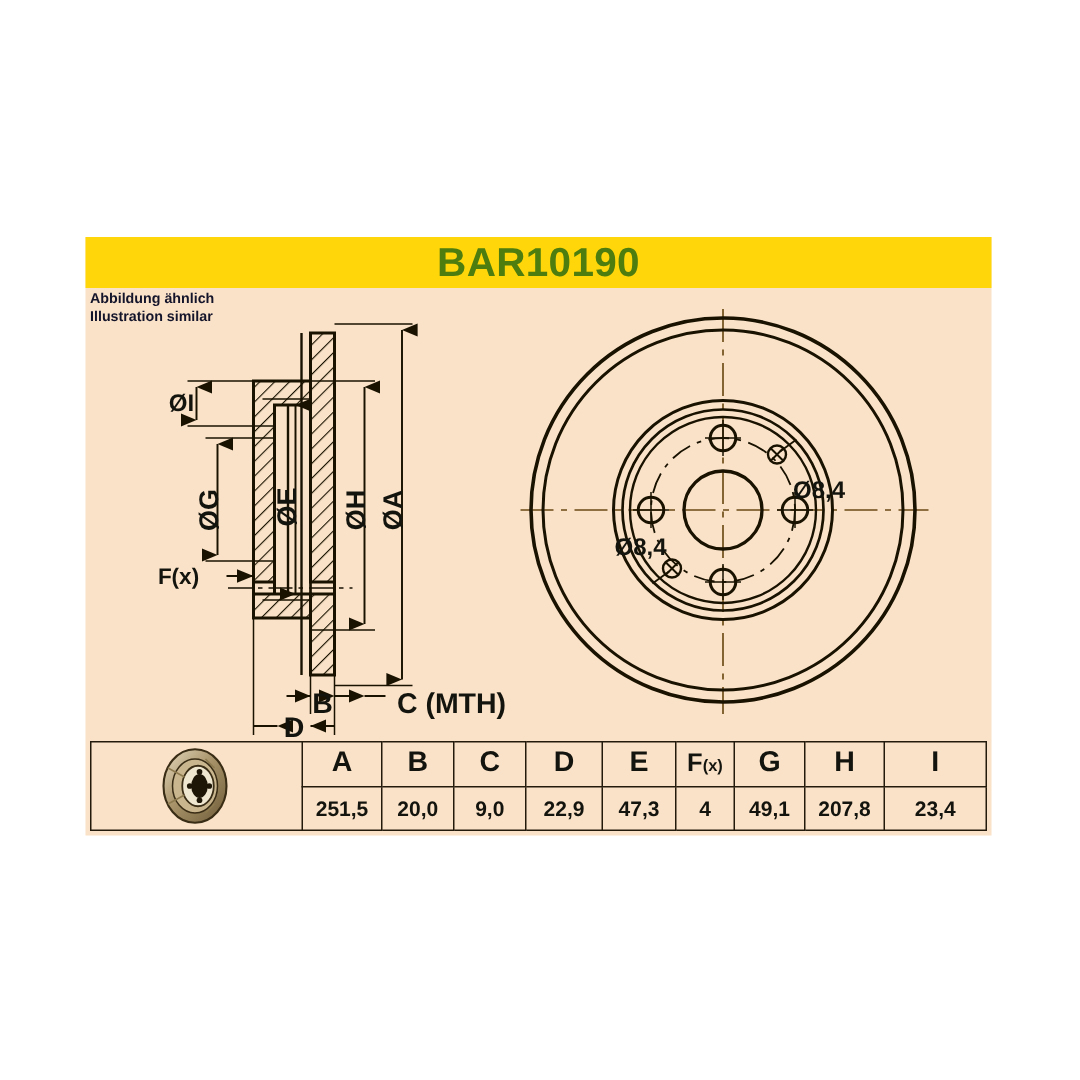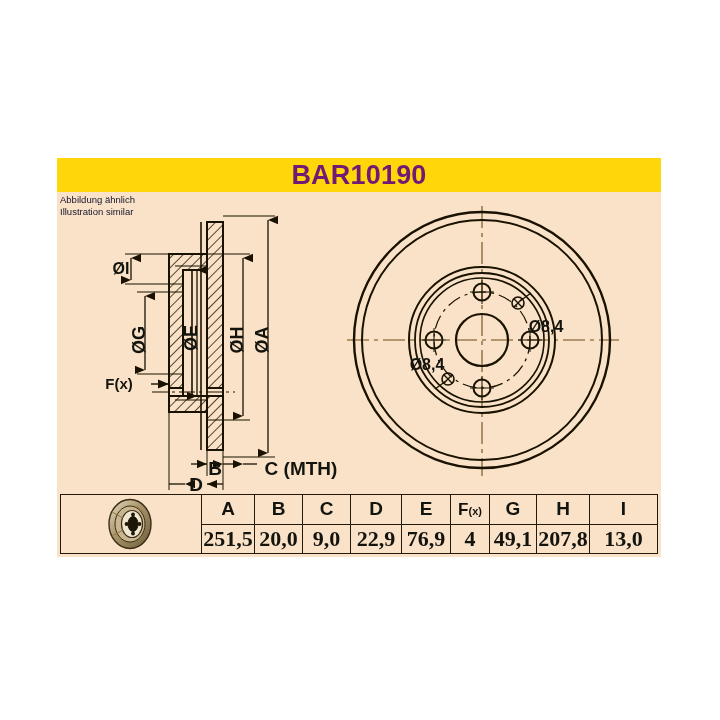--- a/index.html
+++ b/index.html
@@ -51,21 +51,21 @@
     line-height: 1;
     font-family: "Liberation Sans", sans-serif;
   }
 
   
   #note {
     position: absolute;
     left: 3px;
     top: 36px;
     font-size: 9.5px;
-    font-weight: normal;
+    font-weight: bold;
     color: #14142b;
     line-height: 11.5px;
     white-space: nowrap;
   }
 
   
   #drawing {
     position: absolute;
     left: 0;
     top: 34px;
@@ -92,41 +92,41 @@
     color: #14140e;
     background: #fae2c8;
     padding: 0;
     font-family: "Liberation Sans", sans-serif;
   }
   #spec-table td.thumbcell {
     border: 1.6px solid #241a0c;
     padding: 0;
   }
   #spec-table td.hdr { height: 27px; font-size: 19px; }
-  #spec-table td.val { height: 27px; font-size: 22px; font-family: Liberation Serif, serif; }
+  #spec-table td.val { height: 27px; font-size: 14px; }
   .fx-label { font-size: 17px; }
   .fx-sub { font-size: 11px; }
 
   .thumb-wrap {
     width: 100%;
     height: 100%;
     display: flex;
     align-items: center;
     justify-content: center;
   }
 </style>
 </head>
 <body>
 
 <div id="root">
 
   <div id="card" style="background: rgb(250, 226, 200);">
 
     <div id="banner" style="background: rgb(255, 214, 10);">
-      <span id="banner-title" style="color: #701a75;">BAR10190</span>
+      <span id="banner-title" style="color: #4d7c0f;">BAR10190</span>
     </div>
 
     <div id="note">
       <div>Abbildung ähnlich</div>
       <div>Illustration similar</div>
     </div>
 
     <svg id="drawing" viewBox="0 0 604 300">
       <defs>
         <pattern id="hatch" width="7" height="7" patternTransform="rotate(45)" patternUnits="userSpaceOnUse">
@@ -300,23 +300,23 @@
         </td>
         <td class="hdr" style="width:46px;">G</td>
         <td class="hdr" style="width:52px;">H</td>
         <td class="hdr">I</td>
       </tr>
       <tr>
         <td class="val">251,5</td>
         <td class="val">20,0</td>
         <td class="val">9,0</td>
         <td class="val">22,9</td>
-        <td class="val">76,9</td>
+        <td class="val">47,3</td>
         <td class="val">4</td>
         <td class="val">49,1</td>
         <td class="val">207,8</td>
-        <td class="val">13,0</td>
+        <td class="val">23,4</td>
       </tr>
     </tbody>
       </table>
 
   </div>
 </div>
 
 </body></html>

